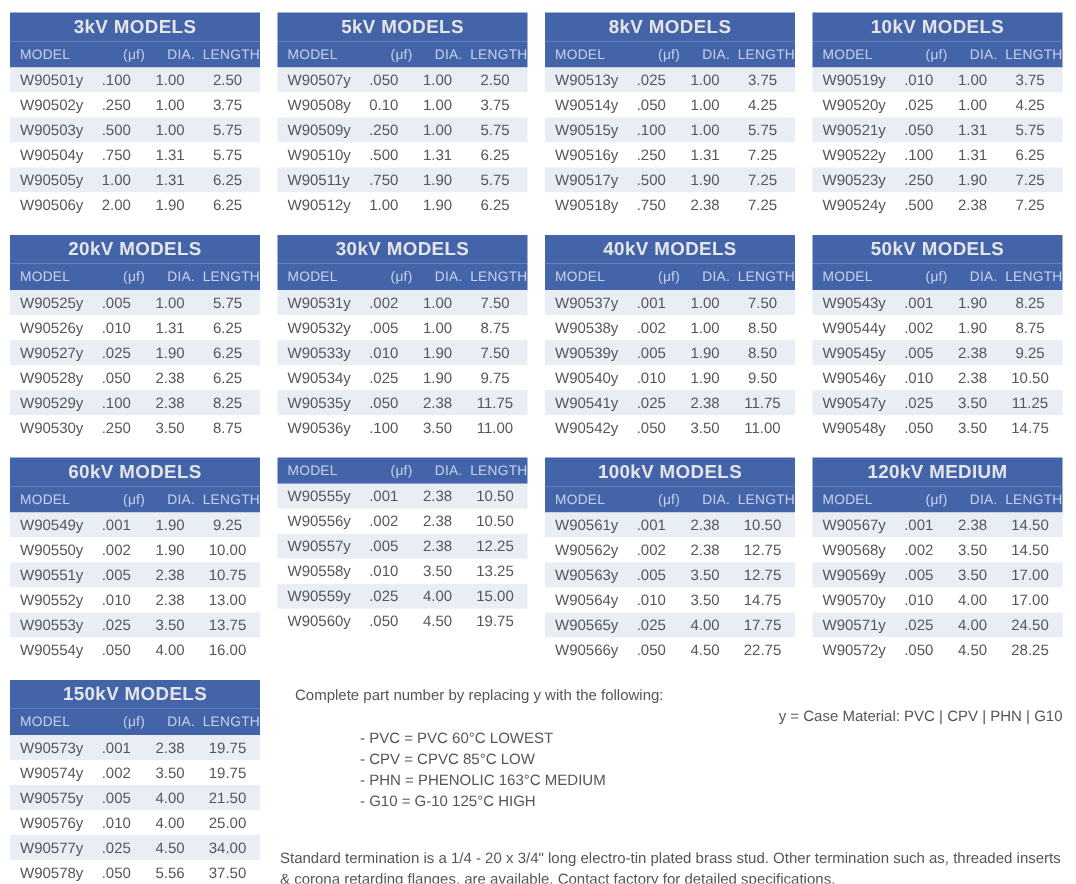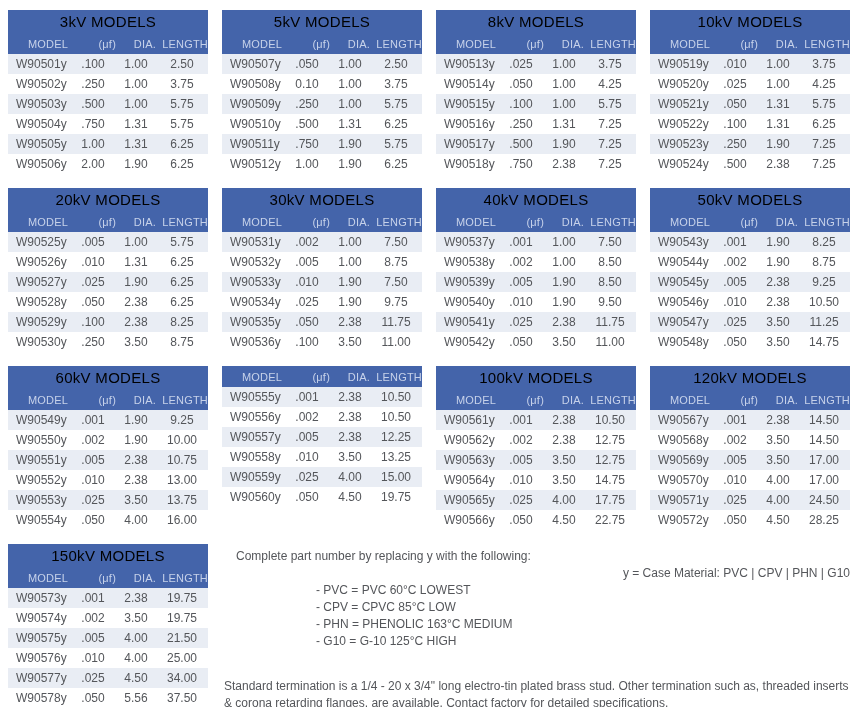--- a/index.html
+++ b/index.html
@@ -16,42 +16,42 @@
   }
   .grid {
     display: grid;
     grid-template-columns: repeat(4, 200px);
     column-gap: 14px;
     row-gap: 14px;
   }
   .model-table { width: 200px; }
   .table-title {
     background: #4464AA;
-    color: #000000;
-    font-weight: normal;
+    color: #e5e5e5;
+    font-weight: bold;
     font-size: 15px;
     letter-spacing: 0.3px;
     text-align: center;
     height: 23px;
     line-height: 23px;
   }
   .table-header {
     background: #4464AA;
     display: grid;
     grid-template-columns: 31% 23% 20% 26%;
     height: 21px;
     align-items: center;
   }
   .hcell {
     color: #C7D2EA;
     font-size: 11px;
     letter-spacing: 0.2px;
     text-align: right;
   }
-  .hcell.c0 { text-align: left; padding-left: 20px; }
+  .hcell.c0 { text-align: left; padding-left: 8px; }
   .trow {
     display: grid;
     grid-template-columns: 31% 23% 20% 26%;
     height: 20px;
     align-items: center;
   }
   .trow:nth-child(odd) { background: #E9EDF4; }
   .trow:nth-child(even) { background: #ffffff; }
   .tcell {
     color: #54565A;
@@ -61,21 +61,21 @@
   .tcell.c0 { text-align: left; padding-left: 8px; }
   .notes {
     grid-column: 2 / 5;
     padding-top: 4px;
     color: #54565A;
     font-size: 12px;
     line-height: 17px;
   }
   .notes .intro { margin-left: 14px; }
   .notes .case-line { margin-left: 42px; text-align: right; }
-  .notes .option { margin-left: 94px; }
+  .notes .option { margin-left: 66px; }
   .notes .termination {
     margin-top: 28px;
     margin-left: 2px;
     width: 628px;
     line-height: 17px;
   }
 </style>
 </head>
 <body>
 
@@ -592,21 +592,21 @@
           </div>
           <div class="trow">
             <span class="tcell c0">W90566y</span>
             <span class="tcell c1">.050</span>
             <span class="tcell c2">4.50</span>
             <span class="tcell c3">22.75</span>
           </div>
         </div>
   </div>
       <div class="model-table">
-    <div class="table-title">120kV MODELS</div>
+    <div class="table-title">120kV MEDIUM</div>
     <div class="table-header">
           <span class="hcell c0">MODEL</span>
           <span class="hcell c1">(μf)</span>
           <span class="hcell c2">DIA.</span>
           <span class="hcell c3">LENGTH</span>
         </div>
     <div class="table-body">
           <div class="trow">
             <span class="tcell c0">W90567y</span>
             <span class="tcell c1">.001</span>

